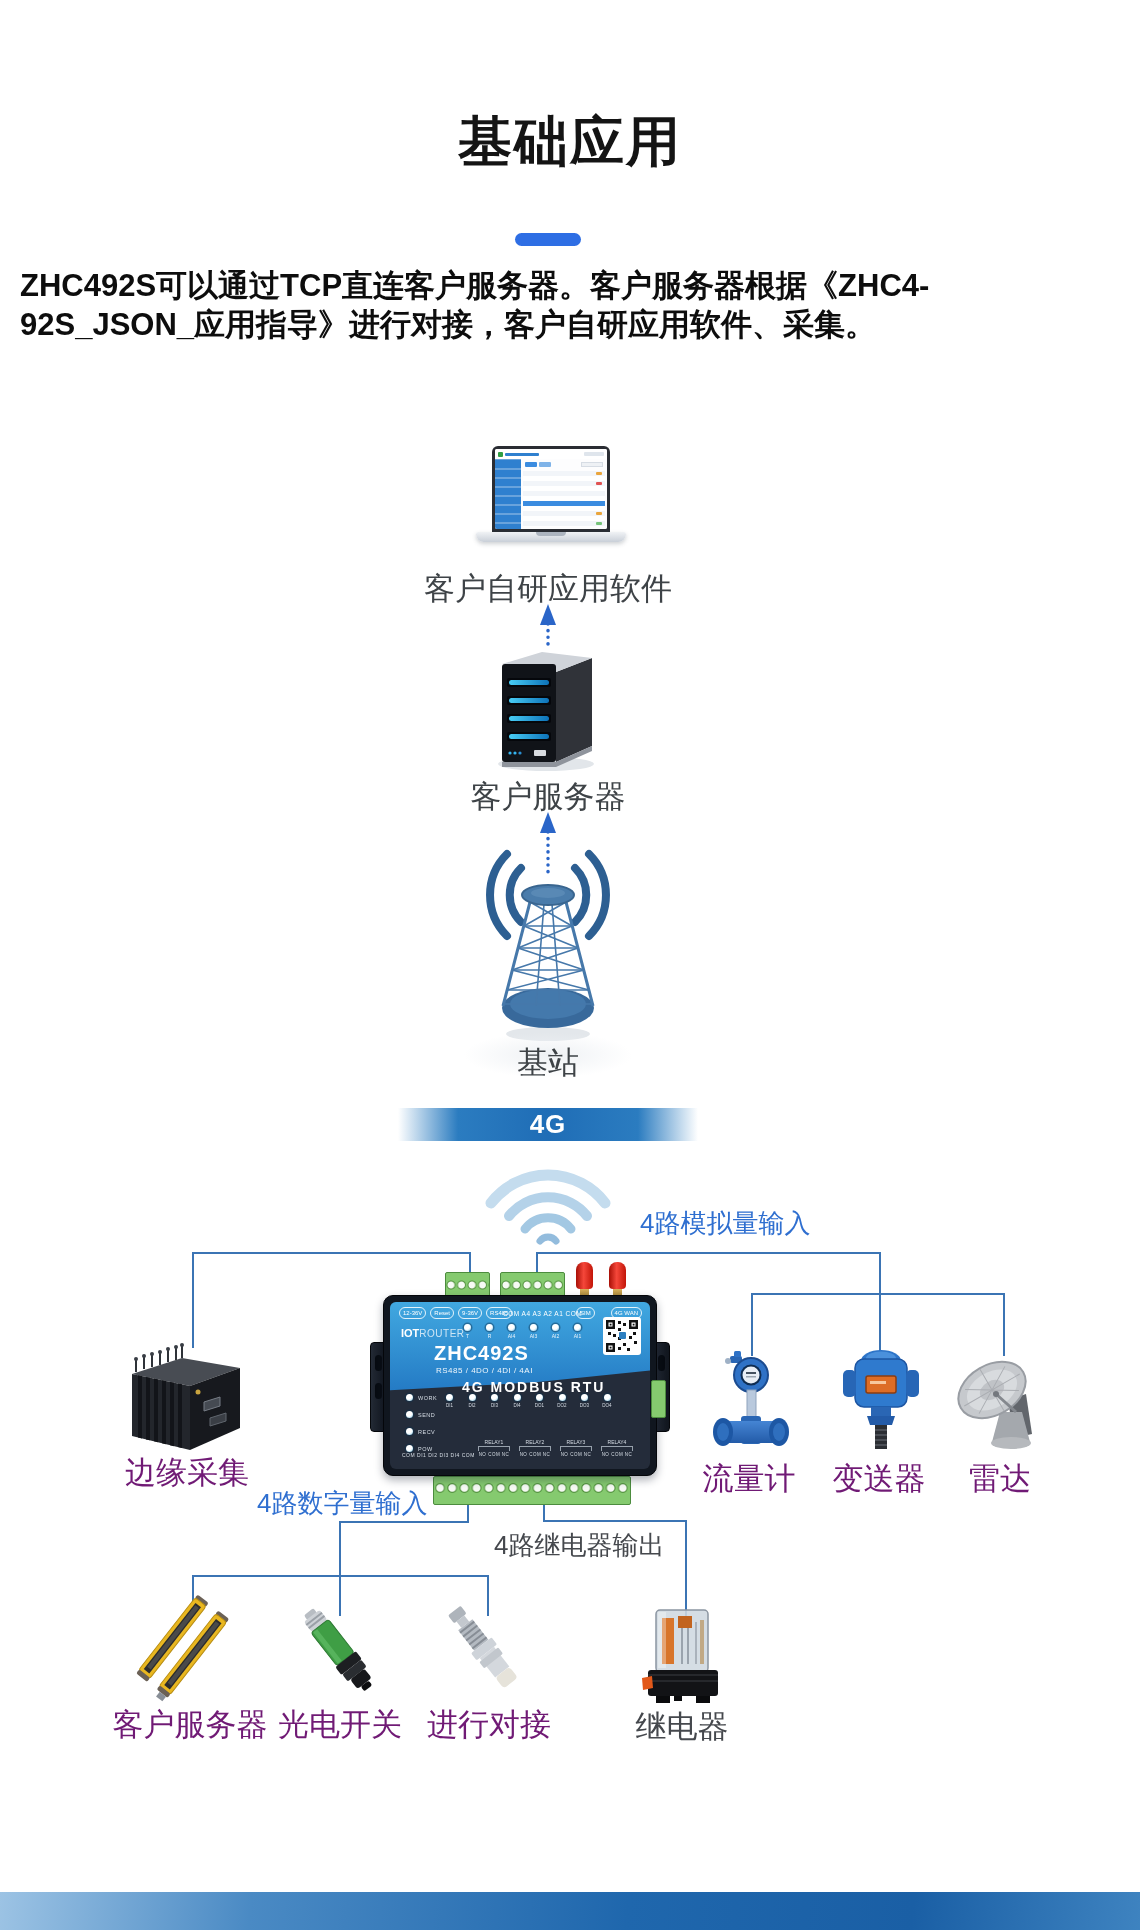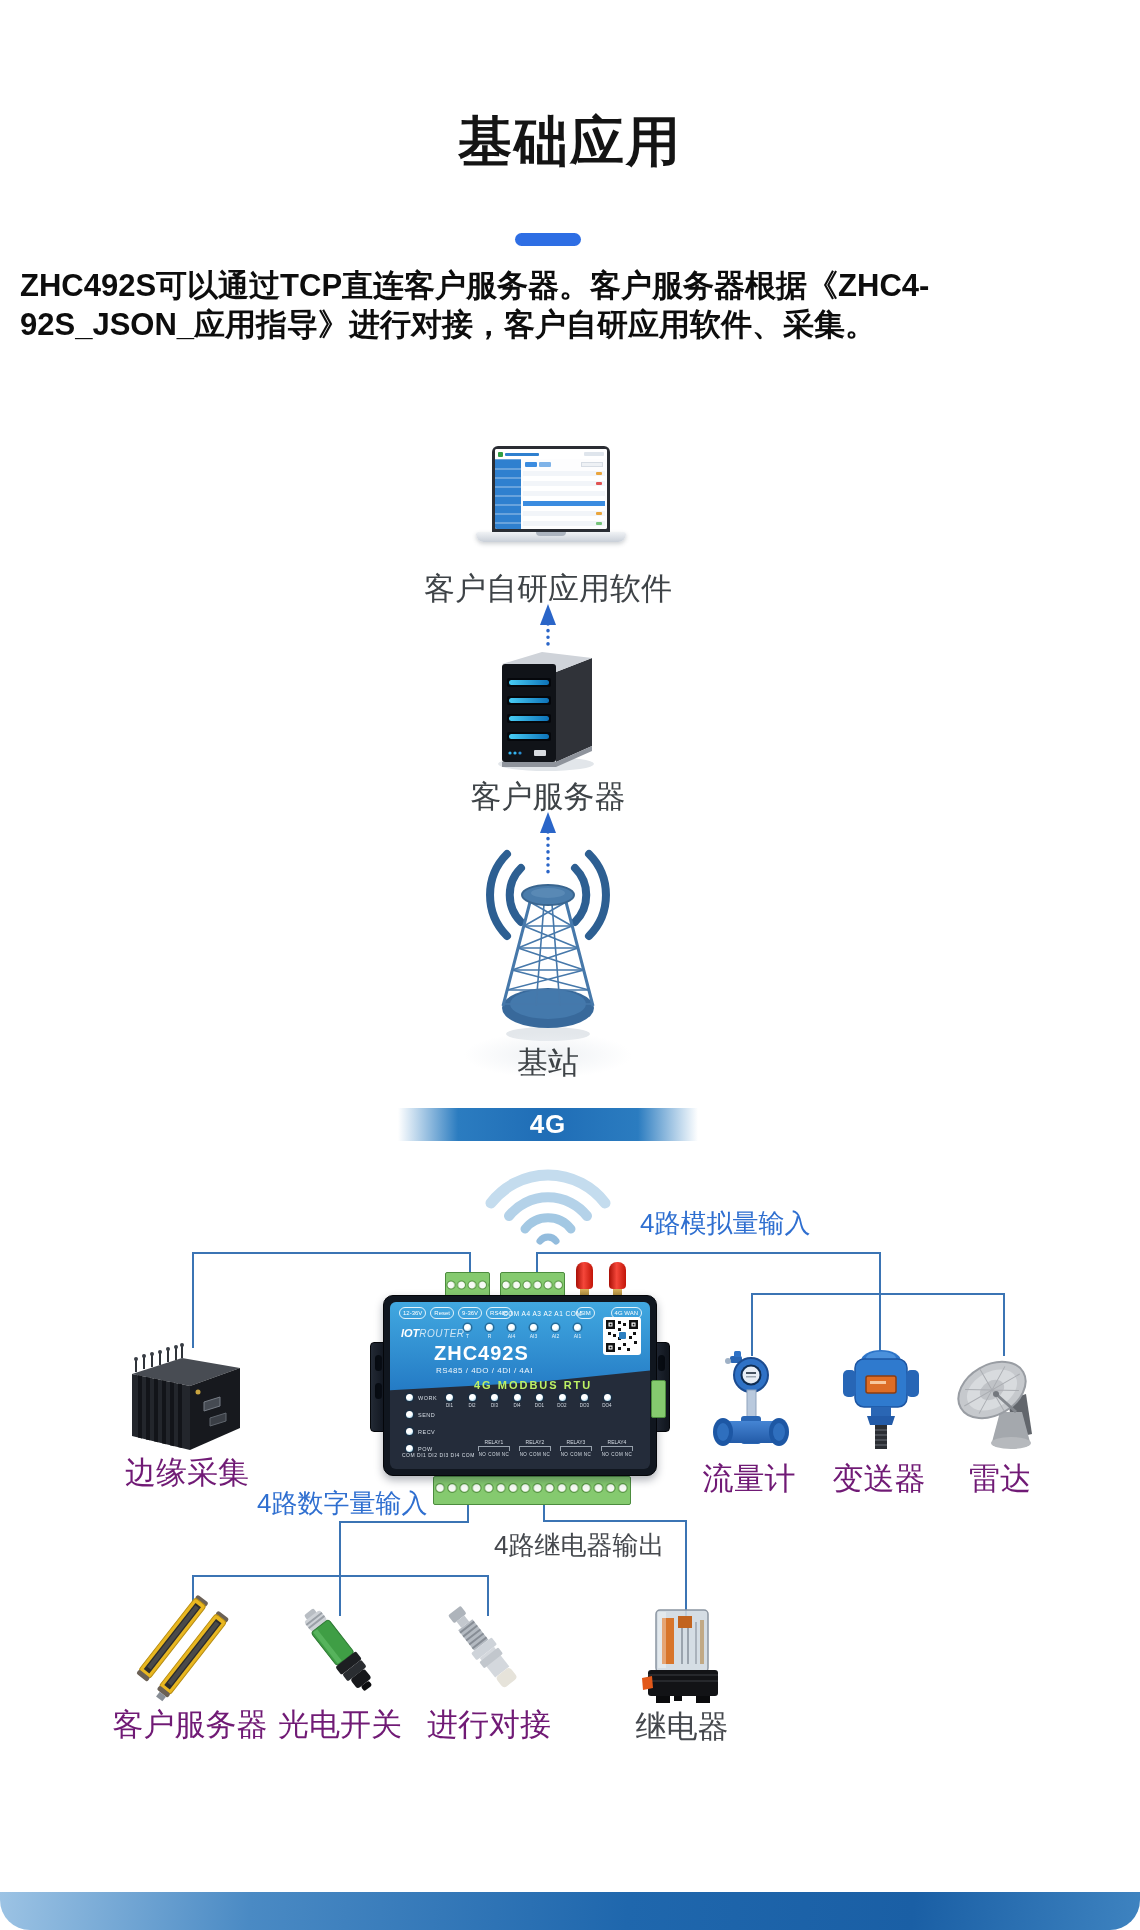--- a/index.html
+++ b/index.html
@@ -1,17 +1,17 @@
 <!DOCTYPE html>
 <html><head>
 <meta charset="utf-8">
 <style>
   html,body{margin:0;padding:0;background:#ffffff;}
   #canvas{position:relative;width:1140px;height:1930px;margin:0 auto;background:#ffffff;
-          font-family:"Liberation Sans",sans-serif;overflow:hidden;border-radius:30px;}
+          font-family:"Liberation Sans",sans-serif;overflow:hidden;}
   #canvas svg{overflow:visible;display:block;}
   .abs{position:absolute;}
 
   
   .hdr-title{left:0;top:106px;width:100%;text-align:center;font-size:54px;font-weight:700;color:#141414;letter-spacing:2px;}
   .hdr-divider{left:548px;top:233px;width:66px;height:13px;margin-left:-33px;border-radius:7px;background:#2e6ee4;}
   .hdr-desc{left:20px;top:266px;width:1100px;text-align:left;font-size:31px;font-weight:700;color:#0d0d0d;line-height:39px;}
 
   
   .node-label{transform:translateX(-50%);font-size:31px;color:#3e4347;white-space:nowrap;}
@@ -63,32 +63,32 @@
   .gw-body{position:absolute;left:0;top:33px;width:274px;height:181px;background:#10161f;border-radius:10px;
            border:1px solid #04060a;box-shadow:0 4px 8px rgba(20,30,45,.35);z-index:1;box-sizing:border-box;}
   .gw-face{position:absolute;left:6px;top:6px;right:6px;bottom:6px;border-radius:6px;background:#242c3a;overflow:hidden;}
   .gw-blue{position:absolute;left:0;top:0;width:100%;height:98px;background:linear-gradient(180deg,#41a8e0,#2176c2);
            clip-path:polygon(0 0,100% 0,100% 70%,56% 82%,0 90%);}
   .gw-pillrow{position:absolute;left:9px;top:5px;display:flex;gap:4px;}
   .gw-pill{font-size:6px;color:#fff;border:1px solid rgba(255,255,255,.85);border-radius:6px;padding:2px 3px;line-height:1;white-space:nowrap;}
   .gw-topcom{position:absolute;left:113px;top:8px;font-size:6.5px;color:#fff;letter-spacing:.5px;white-space:nowrap;}
   .gw-sim{position:absolute;left:186px;top:5px;}
   .gw-wan{position:absolute;right:8px;top:5px;}
-  .gw-brand{position:absolute;left:11px;top:25px;font-size:11px;color:#fff;font-style:italic;font-weight:700;white-space:nowrap;}
+  .gw-brand{position:absolute;left:11px;top:25px;font-size:11px;color:#fff;font-weight:700;white-space:nowrap;}
   .gw-brand .b2{font-weight:400;opacity:.75;letter-spacing:.5px;font-size:10px;}
   .gw-led1{position:absolute;left:72px;top:22px;display:flex;gap:11px;}
   .led-i{display:flex;flex-direction:column;align-items:center;gap:2px;width:11px;}
   .dot{width:7px;height:7px;border-radius:50%;background:radial-gradient(circle at 40% 35%,#ffffff 45%,#bfe2f2 70%,#5d93b5);
        box-shadow:0 0 0 1.5px rgba(15,50,80,.45);}
   .led-i span{font-size:5px;color:#eaf4fb;white-space:nowrap;}
   .gw-qr{position:absolute;right:9px;top:15px;width:38px;height:38px;background:#fff;border-radius:3px;
          display:flex;align-items:center;justify-content:center;}
   .gw-model{position:absolute;left:44px;top:40px;font-size:20px;font-weight:700;color:#fff;letter-spacing:1px;}
   .gw-iospec{position:absolute;left:46px;top:64px;font-size:8px;color:#eef6fc;letter-spacing:.5px;}
-  .gw-proto{position:absolute;left:84px;top:77px;font-size:11px;font-weight:700;color:#bef264;letter-spacing:2px;white-space:nowrap;}
+  .gw-proto{position:absolute;left:72px;top:77px;font-size:14px;font-weight:700;color:#ffffff;letter-spacing:2px;white-space:nowrap;}
   .gw-status{position:absolute;left:16px;top:92px;display:flex;flex-direction:column;gap:10px;}
   .st-i{display:flex;align-items:center;gap:5px;}
   .st-i span{font-size:5.5px;color:#d7dee6;letter-spacing:.5px;}
   .gw-led2{position:absolute;left:54px;top:92px;display:flex;gap:11.5px;}
   .gw-led2 .led-i span{font-size:4.5px;color:#d7dee6;}
   .gw-relays{position:absolute;left:88px;top:137px;display:flex;gap:9px;}
   .rg{display:flex;flex-direction:column;align-items:center;gap:1px;}
   .rg-name{font-size:5px;color:#d7dee6;}
   .rg-bracket{width:30px;height:4px;border:1px solid #97a1ac;border-bottom:none;}
   .rg-pins{font-size:4.5px;color:#d7dee6;letter-spacing:.5px;white-space:nowrap;}

